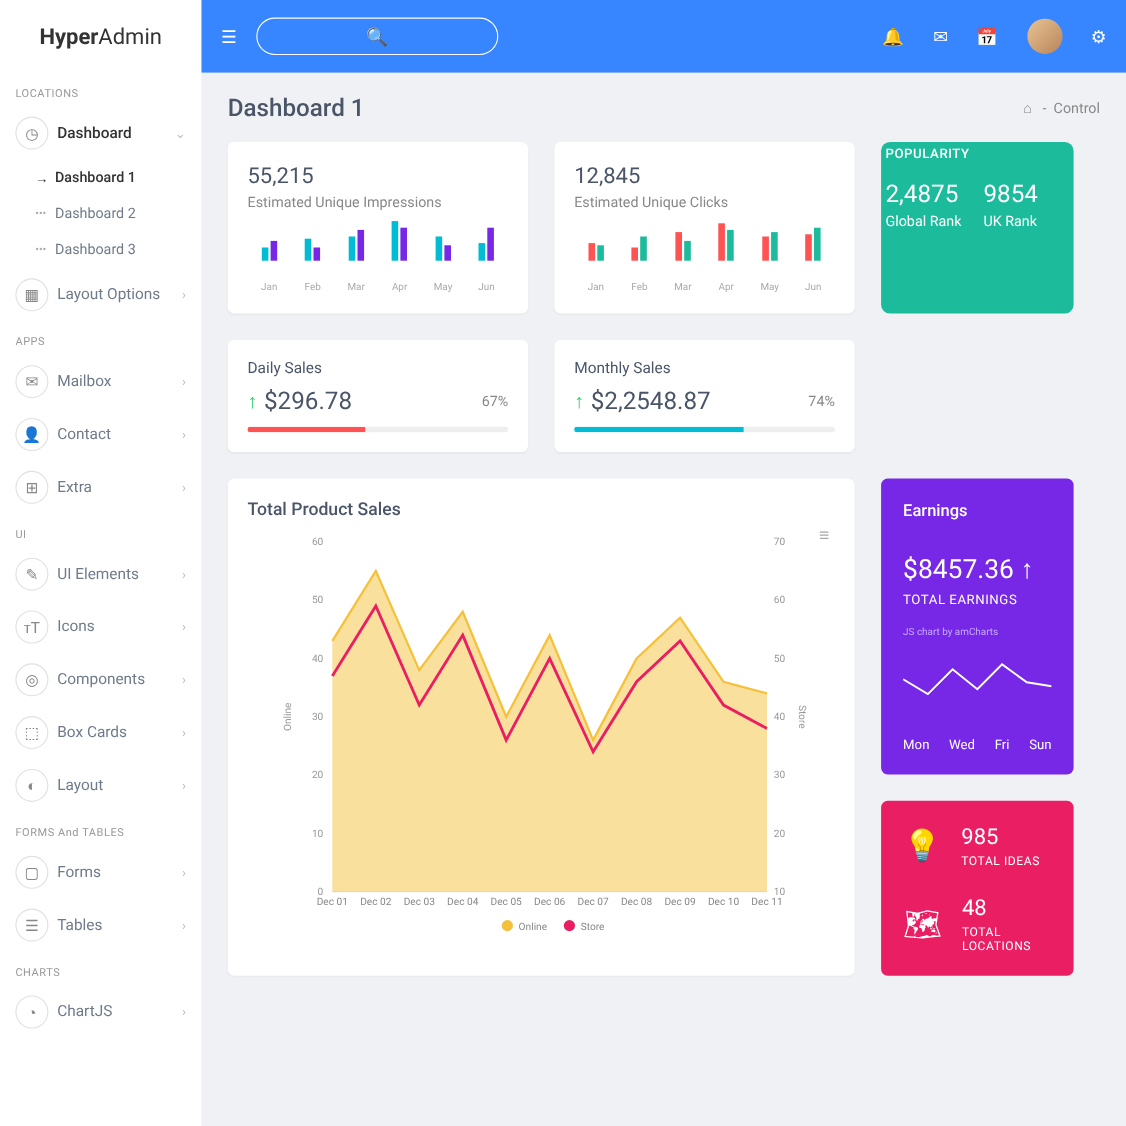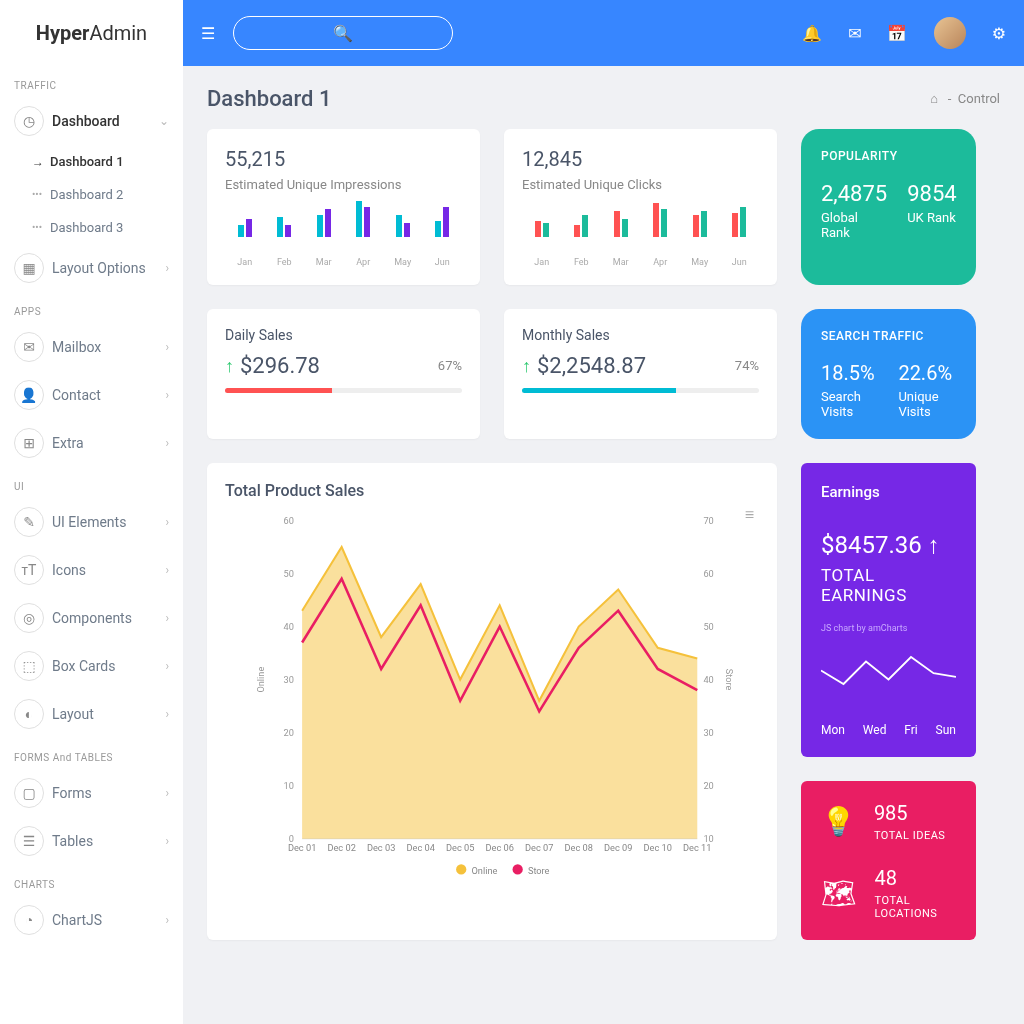--- a/index.html
+++ b/index.html
@@ -37,56 +37,56 @@
 .mini-chart .bars{display:flex;align-items:flex-end;gap:2px;height:40px}
 .mini-chart .b{width:6px}
 .mini-chart .ml{font-size:9px;color:#aaa;margin-top:20px}
 .sales-h{font-size:14px;color:#4a5568;margin-bottom:10px}
 .sales-v{display:flex;align-items:center}
 .arrow-up{color:#2ec970;font-size:18px;margin-right:6px}
 .sales-amt{font-size:22px;color:#4a5568}
 .sales-pct{margin-left:auto;font-size:13px;color:#888}
 .prog{height:5px;background:#eee;border-radius:3px;margin-top:10px;overflow:hidden}
 .prog-f{height:100%}
-.pop-card{background:#1cbb9b;color:#fff;border-radius:18px;padding:20px;grid-row:span 1}
+.pop-card{background:#1cbb9b;color:#fff;border-radius:8px;padding:4px;grid-row:span 1}
 .pop-card h4{font-size:12px;font-weight:500;letter-spacing:.5px;margin-bottom:18px}
 .pop-stats{display:flex;gap:20px}
 .pop-stats .pn{font-size:22px;font-weight:400}
 .pop-stats .pl{font-size:13px;margin-top:4px}
 .traffic{background:#2b93f5}
 .traffic .pn{font-size:20px}
 .chart-card{grid-column:1/3}
 .chart-card h3{font-size:16px;color:#4a5568;font-weight:500;}
 .chart-area{position:relative;height:390px}
 .chart-area svg{width:100%;height:100%}
 .menu-dots{position:absolute;right:5px;top:5px;color:#aaa;cursor:pointer}
 .earn{background:#7628e6;color:#fff;border-radius:6px;padding:20px}
 .earn h4{font-size:15px;font-weight:500;margin-bottom:30px}
 .earn-v{font-size:24px;margin-bottom:6px}
-.earn-l{font-size:17px;letter-spacing:.5px}
+.earn-l{font-size:12px;letter-spacing:.5px}
 .earn-note{font-size:9px;color:#c9a8ff;margin-top:18px}
 .earn-chart{height:60px;margin-top:15px}
 .earn-days{display:flex;justify-content:space-between;font-size:12px;margin-top:15px}
 .ideas{background:#e91e63;color:#fff;border-radius:6px;padding:20px}
 .idea-row{display:flex;align-items:center;gap:18px;margin-bottom:24px}
 .idea-row:last-child{margin-bottom:0}
 .idea-ic{font-size:28px}
 .idea-v{font-size:20px}
 .idea-l{font-size:11px;letter-spacing:.5px;margin-top:4px}
 .ax-lab{font-size:9px;fill:#999}
 .xlab{font-size:9px;fill:#888}
 </style>
 </head>
 <body>
 
 <div class="sidebar">
   <div class="logo">
       <span><b>Hyper</b><span>Admin</span></span>
     </div>
-  <div class="section-label">TRAFFIC</div>
+  <div class="section-label">LOCATIONS</div>
   <div class="nav-item active">
     <span class="circ">◷</span>
     <span>Dashboard</span>
     <span class="chev">⌄</span>
   </div>
   <div class="nav-item sub act">
       <span class="arr">→</span>
       <span>Dashboard 1</span>
     </div>
   <div class="nav-item sub">
@@ -314,33 +314,20 @@
       <div class="card row2">
         <div class="sales-h">Monthly Sales</div>
         <div class="sales-v">
             <span class="arrow-up">↑</span>
             <span class="sales-amt">$2,2548.87</span>
             <span class="sales-pct">74%</span>
           </div>
         <div class="prog">
             <div class="prog-f" style="width:65%;background:#00bcd4"></div>
           </div>
-      </div>
-      <div class="pop-card traffic">
-        <h4>SEARCH TRAFFIC</h4>
-        <div class="pop-stats">
-          <div>
-              <div class="pn">18.5%</div>
-              <div class="pl">Search Visits</div>
-            </div>
-          <div>
-              <div class="pn">22.6%</div>
-              <div class="pl">Unique Visits</div>
-            </div>
-        </div>
       </div>
 
       <div class="card chart-card">
         <h3>Total Product Sales</h3>
         <div class="chart-area">
           <span class="menu-dots">≡</span>
           <svg viewBox="0 0 480 380" id="bigchart">
               <text x="47" y="333" text-anchor="end" class="ax-lab">0</text>
               <text x="47" y="281.3333333333333" text-anchor="end" class="ax-lab">10</text>
               <text x="47" y="229.66666666666669" text-anchor="end" class="ax-lab">20</text>

